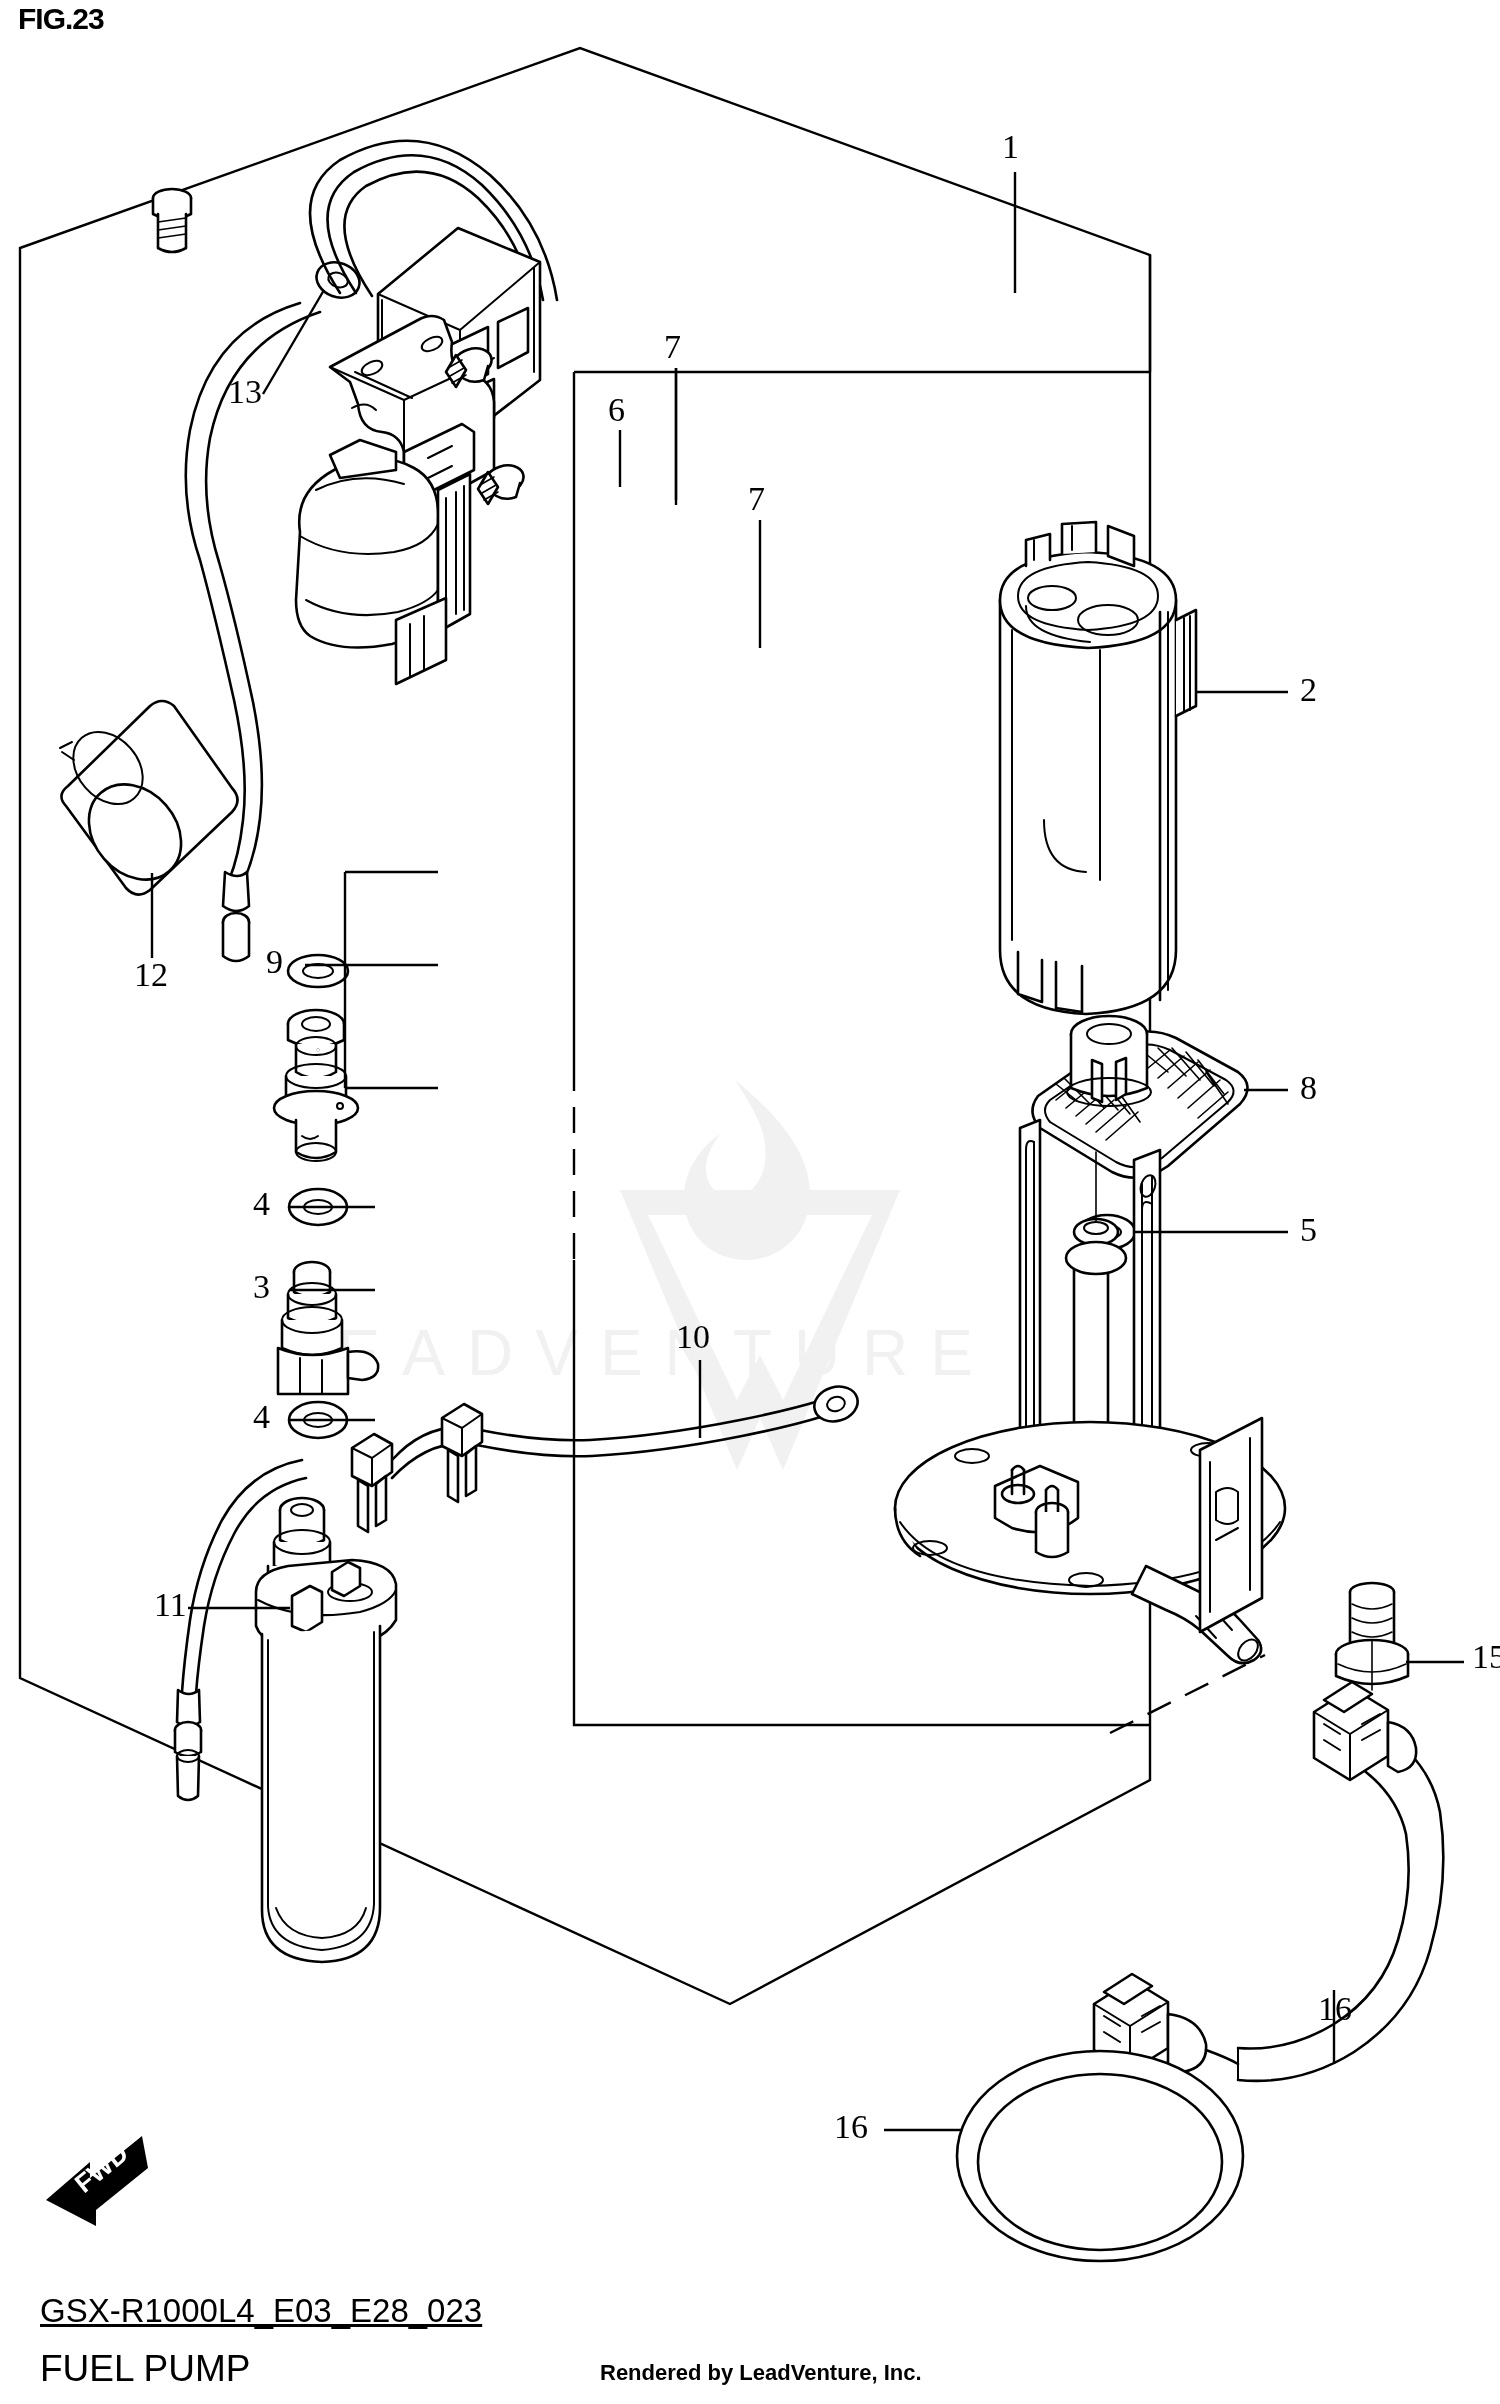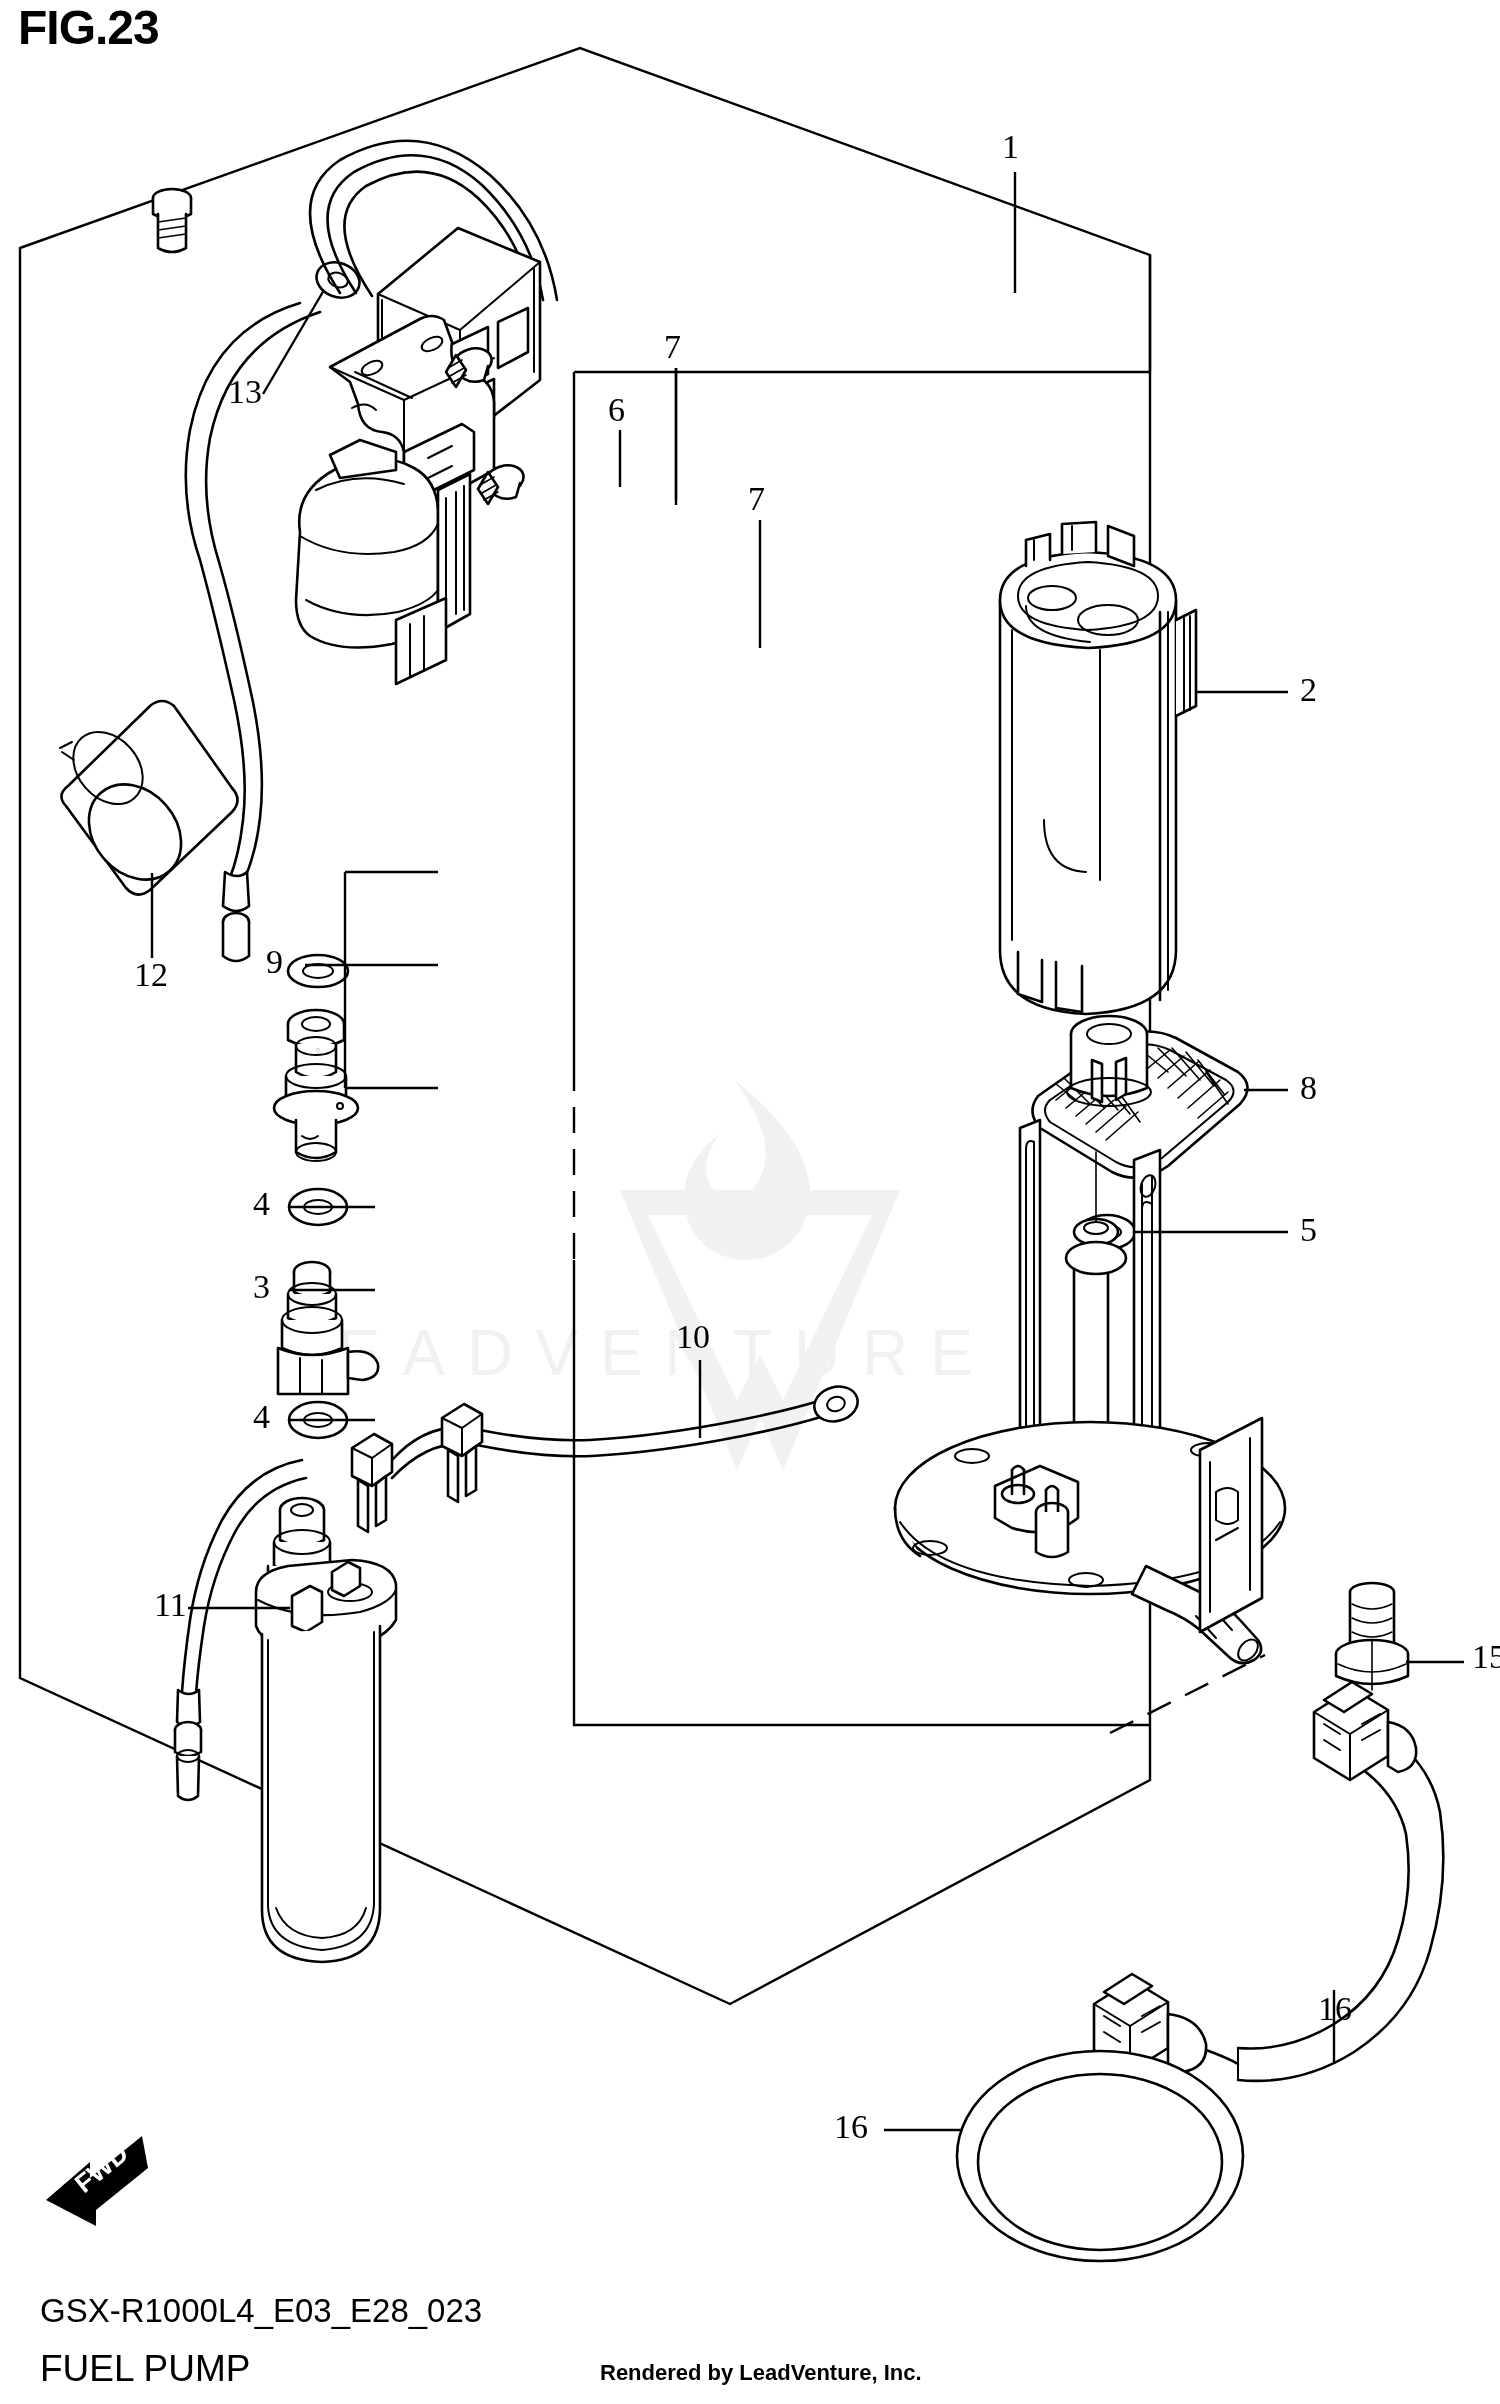--- a/index.html
+++ b/index.html
@@ -2,25 +2,25 @@
 <html><head>
 <meta charset="utf-8">
 <style>
   html,body{margin:0;padding:0;background:#ffffff;}
   body{
     width:1500px;height:2404px;position:relative;overflow:hidden;
     font-family:"Liberation Sans","DejaVu Sans",sans-serif;color:#000;
   }
   #fig-title{
     position:absolute;left:18px;top:4px;
-    font-size:48px;font-weight:bold;letter-spacing:-1px;line-height:1;
+    font-size:30px;font-weight:bold;letter-spacing:-1px;line-height:1;
   }
   #diagram-canvas{position:absolute;left:0;top:0;width:1500px;height:2404px;}
   .footer-block{position:absolute;left:40px;}
-  #model-code{top:2292px;font-size:33px;letter-spacing:0px;}
+  #model-code{top:2292px;font-size:33px;letter-spacing:0px;text-decoration:underline;}
   #section-name{top:2348px;font-size:37px;letter-spacing:0px;}
   #rendered-by{
     position:absolute;left:600px;top:2360px;
     font-size:22px;font-family:"Liberation Sans","DejaVu Sans",sans-serif;
     letter-spacing:0px;
     font-weight:bold;
   }
   .callout{
     position:absolute;font-size:34px;line-height:1;
     font-family:"Liberation Serif","DejaVu Serif",serif;

